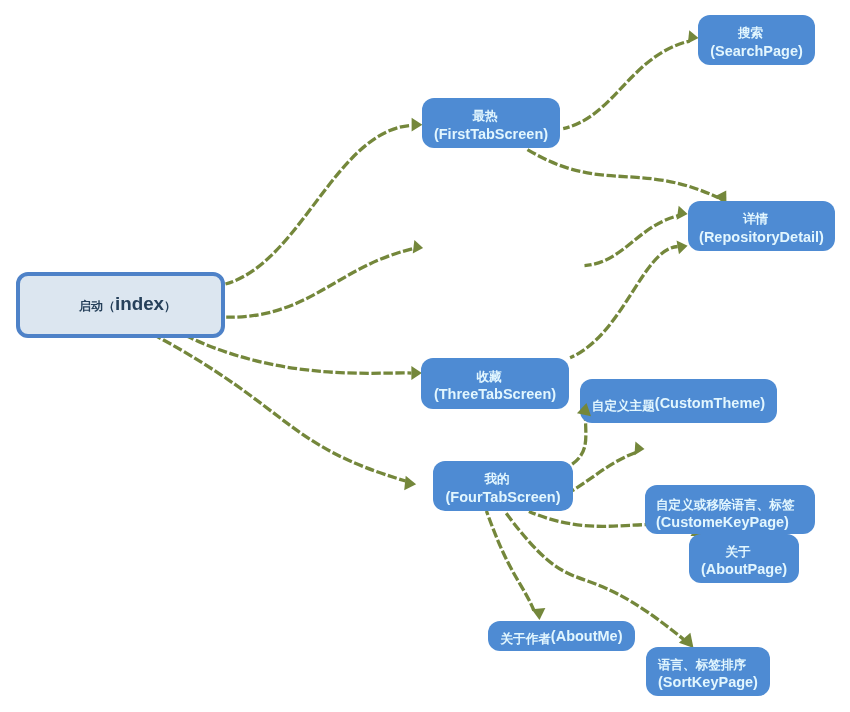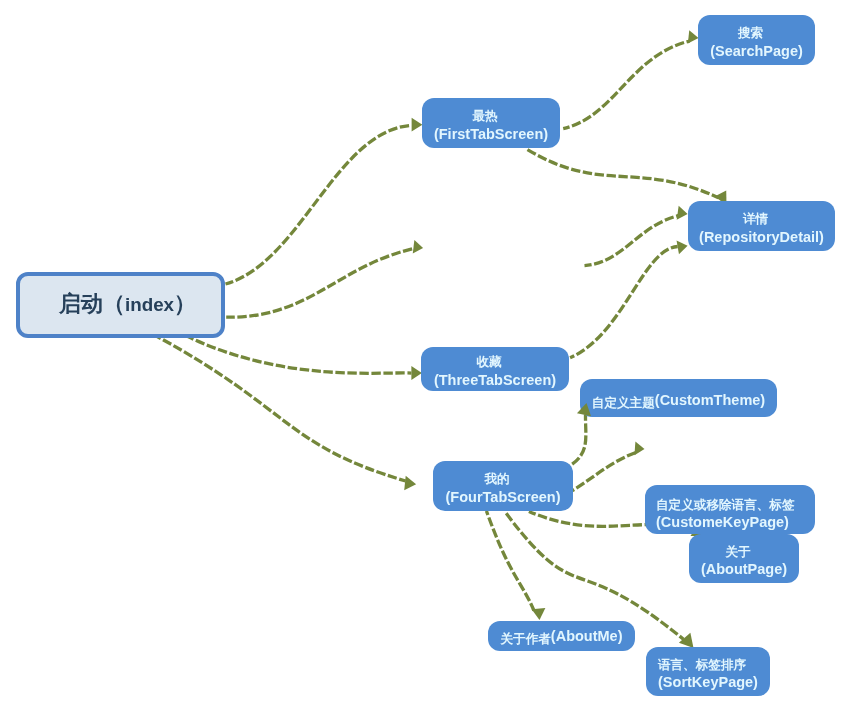--- a/index.html
+++ b/index.html
@@ -8,21 +8,21 @@
   #canvas{position:relative;width:850px;height:712px;background:#ffffff;}
   svg.edges{position:absolute;left:0;top:0;width:850px;height:712px;}
   svg.edges.top{z-index:5;pointer-events:none;}
   .node{position:absolute;z-index:2;box-sizing:border-box;display:flex;align-items:center;justify-content:center;text-align:center;}
   .node .lbl{line-height:18.2px;position:relative;top:1px;}
   .node.box .cjk{font-size:12.6px;position:relative;top:1.2px;}
   .node.box .l1{padding-right:12px;}
   .node.lalign{justify-content:flex-start;}
   .node.lalign .lbl{text-align:left;padding-left:11px;}
   .node.lalign .l1{padding-right:0;}
-  .node.start .cjk{font-size:22px;}
+  .node.start .cjk{font-size:12px;}
   .node.box{background:#4e8bd3;color:#e2f6fe;border-radius:12px;font-weight:bold;font-size:14.5px;}
   .node.start .lbl{left:7px;top:0px;}
   .node.start{background:#dce6f0;color:#26405a;border:4px solid #4e82c8;border-radius:12px;font-weight:bold;font-size:18.8px;}
 </style>
 </head>
 <body>
 
 <div id="canvas">
   <svg class="edges" viewBox="0 0 850 712">
       <g>
@@ -79,33 +79,33 @@
     </svg>
   <svg class="edges top" viewBox="0 0 850 712">
       <polygon points="591.05,416.23 576.96,413.24 586.50,403.00" fill="#74873b"></polygon>
     </svg>
 <div class="node start" style="left: 16px; top: 272px; width: 209px; height: 66px;">
       <div class="lbl"><span class="cjk">启动（</span>index<span class="cjk">）</span></div>
     </div>
     <div class="node box" style="left: 422px; top: 98px; width: 138px; height: 50px;">
       <div class="lbl"><span class="l1"><span class="cjk">最热</span></span><br><span class="l2">(FirstTabScreen)</span></div>
     </div>
-    <div class="node box" style="left: 421px; top: 347px; width: 148px; height: 44px; align-items: center;">
+    <div class="node box" style="left: 421px; top: 358px; width: 148px; height: 51px; align-items: center;">
       <div class="lbl"><span class="l1"><span class="cjk">收藏</span></span><br><span class="l2">(ThreeTabScreen)</span></div>
     </div>
     <div class="node box" style="left: 415px; top: 461px; width: 140px; height: 50px; margin-left: 18px;">
       <div class="lbl"><span class="l1"><span class="cjk">我的</span></span><br><span class="l2">(FourTabScreen)</span></div>
     </div>
     <div class="node box" style="left: 698px; top: 15px; width: 117px; height: 50px;">
       <div class="lbl"><span class="l1"><span class="cjk">搜索</span></span><br><span class="l2">(SearchPage)</span></div>
     </div>
     <div class="node box" style="left: 688px; top: 201px; width: 147px; height: 50px;">
       <div class="lbl"><span class="l1"><span class="cjk">详情</span></span><br><span class="l2">(RepositoryDetail)</span></div>
     </div>
-    <div class="node box" style="left: 580px; top: 379px; width: 197px; height: 38px;">
+    <div class="node box" style="left: 580px; top: 379px; width: 197px; height: 44px;">
       <div class="lbl" style="top: 3px;"><span class="cjk">自定义主题</span>(CustomTheme)</div>
     </div>
     <div class="node box lalign" style="left: 645px; top: 441px; width: 170px; height: 49px; margin-top: 44px;">
       <div class="lbl" style="top: 3px;"><span class="l1"><span class="cjk">自定义或移除语言、标签</span></span><br><span class="l2">(CustomeKeyPage)</span></div>
     </div>
     <div class="node box" style="left: 689px; top: 534px; width: 110px; height: 49px;">
       <div class="lbl"><span class="l1"><span class="cjk">关于</span></span><br><span class="l2">(AboutPage)</span></div>
     </div>
     <div class="node box" style="left: 468px; top: 621px; width: 147px; height: 30px; margin-left: 20px;">
       <div class="lbl"><span class="cjk">关于作者</span>(AboutMe)</div>

